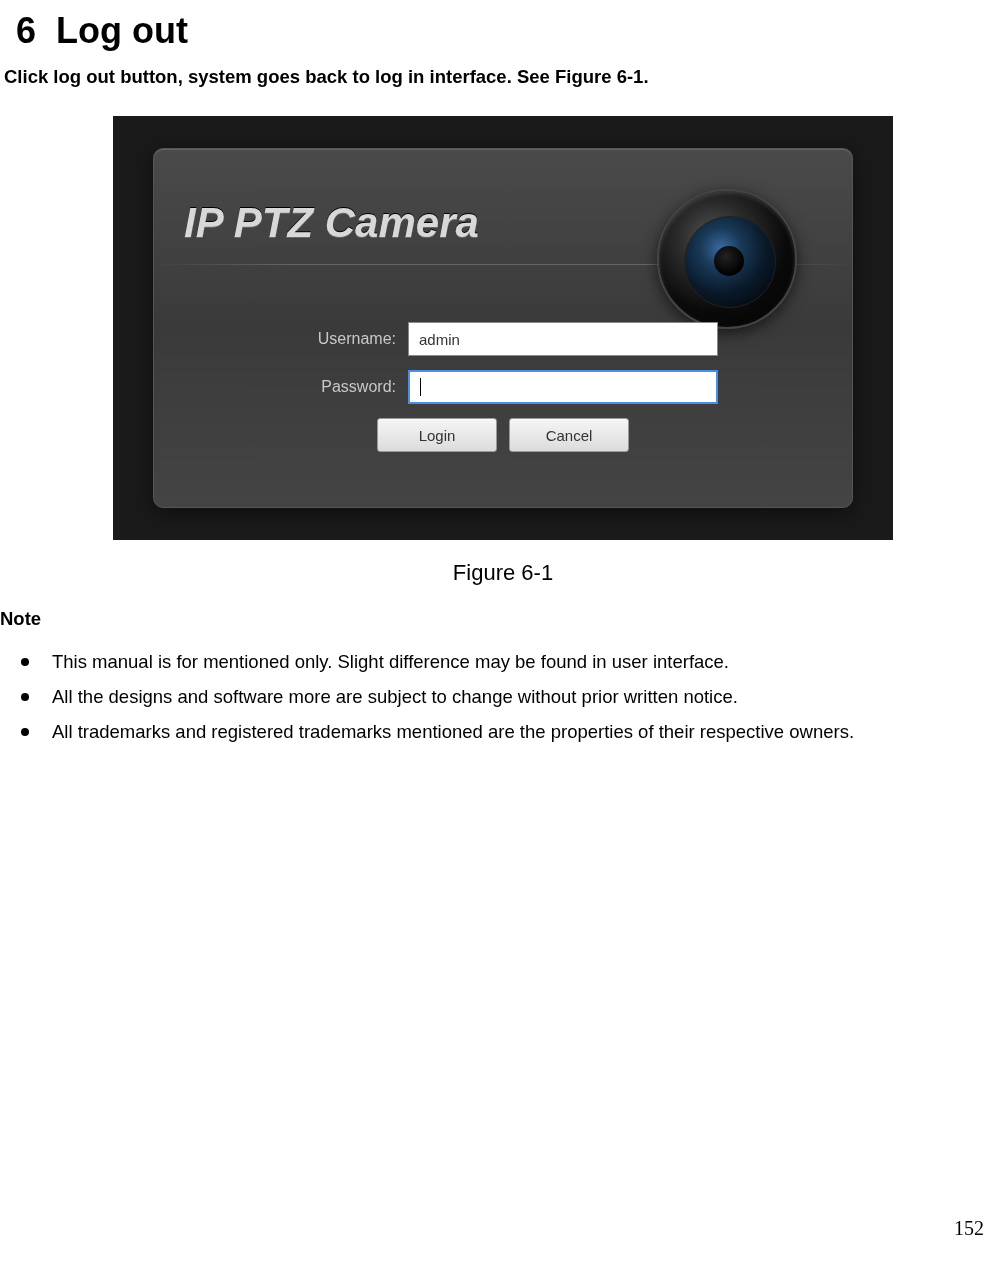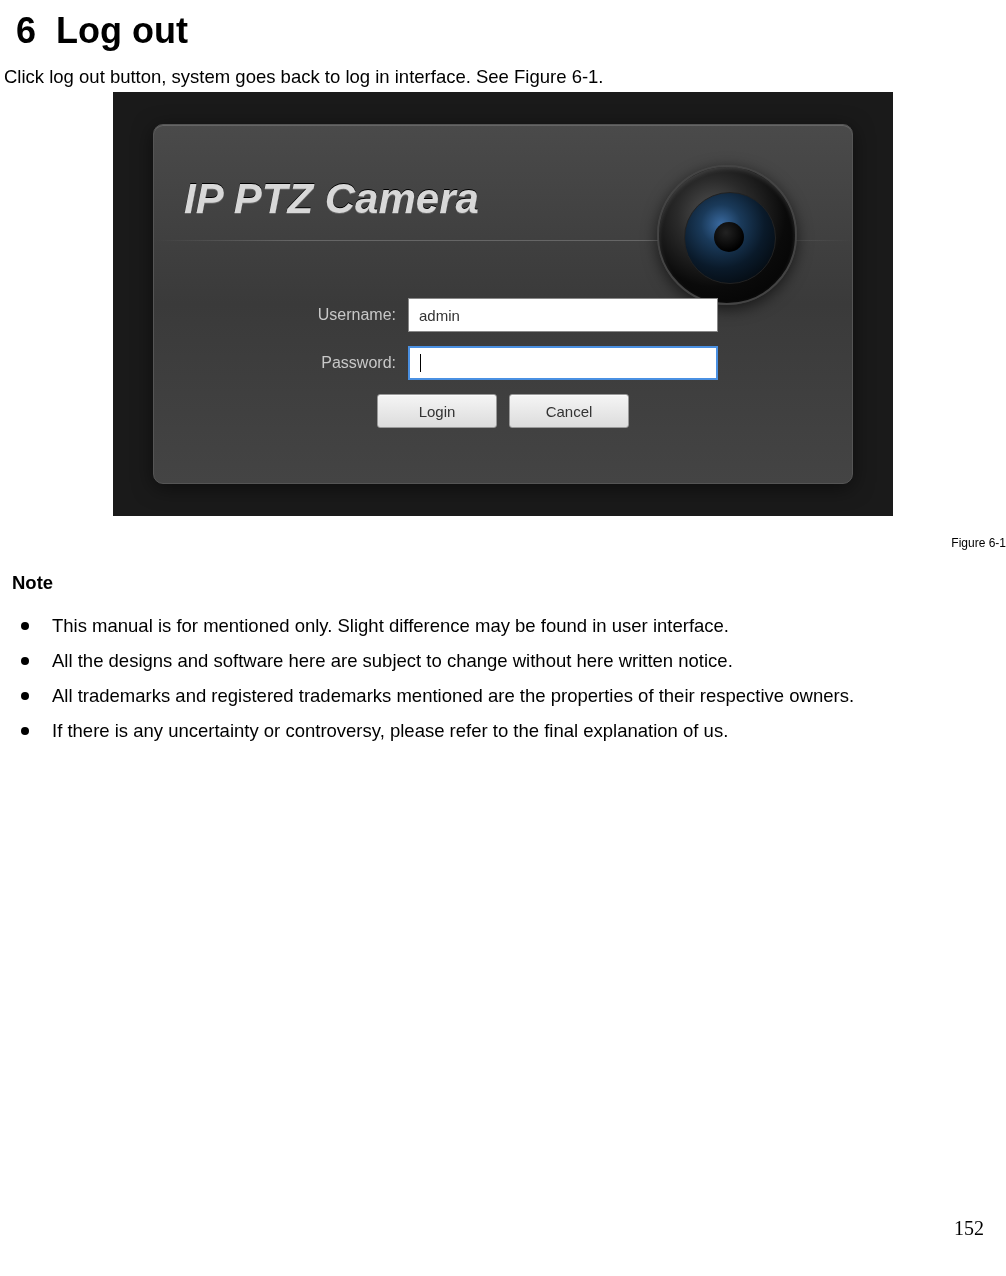--- a/index.html
+++ b/index.html
@@ -17,21 +17,22 @@
     }
     .section-heading {
       font-size: 36px;
       font-weight: bold;
       padding: 10px 0 0 16px;
       margin-bottom: 14px;
     }
     .intro-text {
       font-size: 18.5px;
       padding-left: 4px;
-      margin-bottom: 4px;
+      margin-bottom: 28px;
+      font-weight: bold;
     }
     .figure-wrapper {
       display: flex;
       justify-content: center;
       margin-bottom: 20px;
     }
     .login-panel-container {
       width: 780px;
       height: 424px;
       background: #1a1a1a;
@@ -144,28 +145,28 @@
       border: 1px solid #999;
       border-radius: 3px;
       font-size: 15px;
       color: #333;
       display: flex;
       align-items: center;
       justify-content: center;
       box-shadow: inset 0 1px 0 rgba(255,255,255,0.6);
     }
     .figure-caption {
-      text-align: right;
-      font-size: 12px;
+      text-align: center;
+      font-size: 22px;
       margin-bottom: 22px;
     }
     .note-heading {
       font-size: 18.5px;
       font-weight: bold;
-      padding-left: 12px;
+      padding-left: 0;
       margin-bottom: 14px;
     }
     .note-list {
       list-style: none;
       padding: 0 4px 0 4px;
     }
     .note-list li {
       font-size: 18.5px;
       line-height: 35px;
       padding-left: 48px;
@@ -235,18 +236,17 @@
     </div>
   </div>
 </div>
 
 <div class="figure-caption">Figure 6-1</div>
 
 <div class="note-heading">Note</div>
 
 <ul class="note-list">
   <li>This manual is for mentioned only. Slight difference may be found in user interface.</li>
-  <li>All the designs and software here are subject to change without here written notice.</li>
+  <li>All the designs and software more are subject to change without prior written notice.</li>
   <li>All trademarks and registered trademarks mentioned are the properties of their respective owners.</li>
-  <li>If there is any uncertainty or controversy, please refer to the final explanation of us.</li>
 </ul>
 
 <div class="page-number">152</div>
 
 </body></html>

